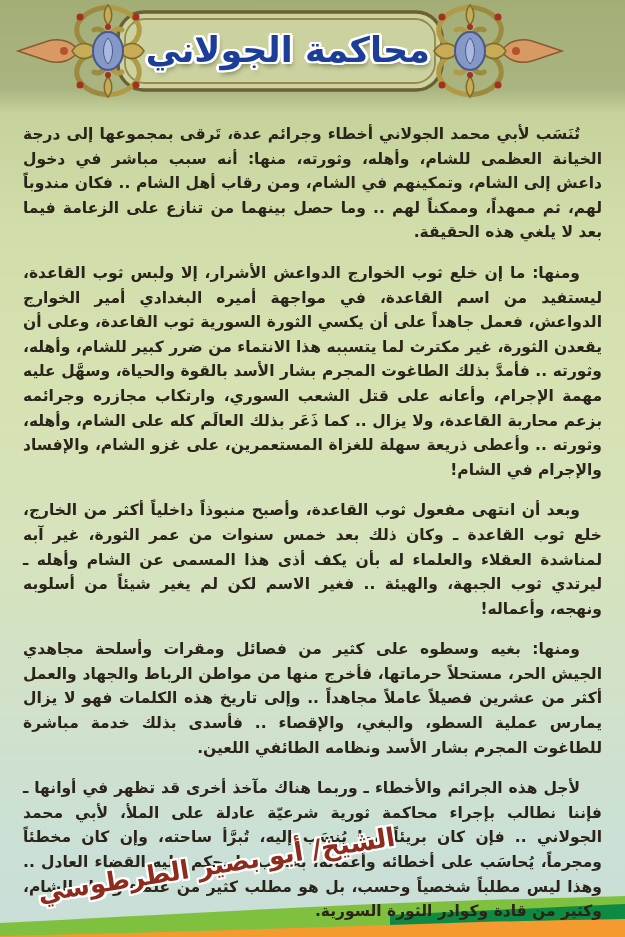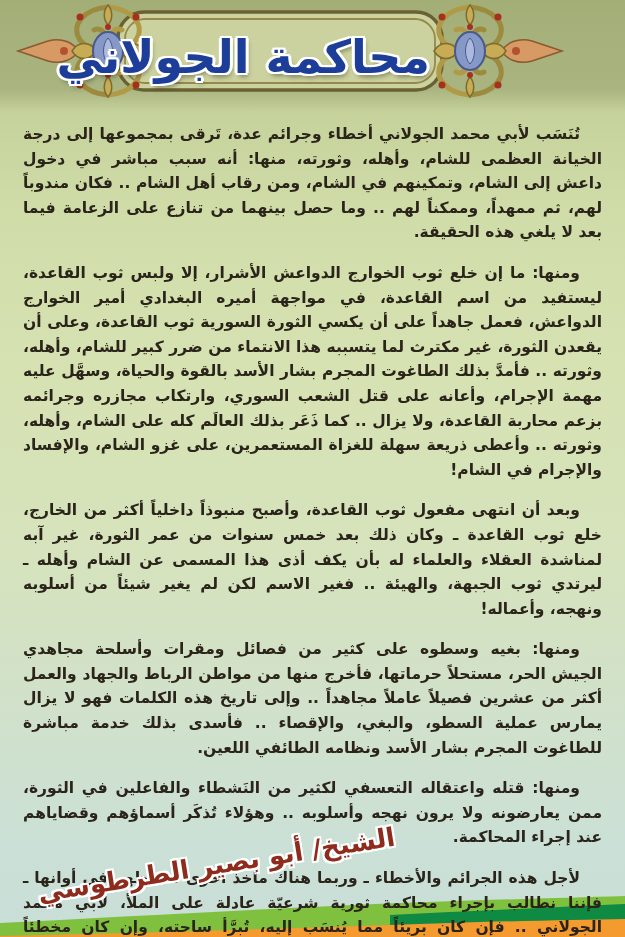--- a/index.html
+++ b/index.html
@@ -8,21 +8,21 @@
     font-family:"DejaVu Sans",sans-serif;
     background:linear-gradient(180deg,
       #a3ae77 0%, #a9b480 9.5%, #c6d29b 12%, #d0dca8 22%,
       #d6e2b2 40%, #d6e3bc 58%, #d1e1ca 75%, #cbe0d6 90%, #c8ded7 100%);
   }
   
   .header{position:absolute;top:4px;left:10px;width:600px;height:96px;}
   .header svg{display:block;width:100%;height:100%;}
   .page-title{
     position:absolute;top:30px;left:150px;width:280px;text-align:center;
-    font-size:46px;font-weight:bold;color:#1c3e99;letter-spacing:0;
+    font-size:35px;font-weight:bold;color:#1c3e99;letter-spacing:0;
     text-shadow:
       -2px -2px 0 #fff, 2px -2px 0 #fff, -2px 2px 0 #fff, 2px 2px 0 #fff,
       0 -2px 0 #fff, 0 2px 0 #fff, -3px 0 0 #fff, 3px 0 0 #fff,
       2px 4px 5px rgba(40,40,10,.45);
     direction:rtl;white-space:nowrap;
   }
   
   .doc{
     position:absolute;top:106px;right:7px;left:7px;z-index:3;
     direction:rtl;text-align:justify;
@@ -100,21 +100,20 @@
 </div>
 
 <div class="page-title">محاكمة الجولاني</div>
 
 <article class="doc">
   <div>
       <p>تُنَسَب لأبي محمد الجولاني أخطاء وجرائم عدة، تَرقى بمجموعها إلى درجة الخيانة العظمى للشام، وأهله، وثورته، منها: أنه سبب مباشر في دخول داعش إلى الشام، وتمكينهم في الشام، ومن رقاب أهل الشام .. فكان مندوباً لهم، ثم ممهداً، وممكناً لهم .. وما حصل بينهما من تنازع على الزعامة فيما بعد لا يلغي هذه الحقيقة.</p>
       <p>ومنها: ما إن خلع ثوب الخوارج الدواعش الأشرار، إلا ولبس ثوب القاعدة، ليستفيد من اسم القاعدة، في مواجهة أميره البغدادي أمير الخوارج الدواعش، فعمل جاهداً على أن يكسي الثورة السورية ثوب القاعدة، وعلى أن يقعدن الثورة، غير مكترث لما يتسببه هذا الانتماء من ضرر كبير للشام، وأهله، وثورته .. فأمدَّ بذلك الطاغوت المجرم بشار الأسد بالقوة والحياة، وسهَّل عليه مهمة الإجرام، وأعانه على قتل الشعب السوري، وارتكاب مجازره وجرائمه بزعم محاربة القاعدة، ولا يزال .. كما ذَعَر بذلك العالَم كله على الشام، وأهله، وثورته .. وأعطى ذريعة سهلة للغزاة المستعمرين، على غزو الشام، والإفساد والإجرام في الشام!</p>
       <p>وبعد أن انتهى مفعول ثوب القاعدة، وأصبح منبوذاً داخلياً أكثر من الخارج، خلع ثوب القاعدة ـ وكان ذلك بعد خمس سنوات من عمر الثورة، غير آبه لمناشدة العقلاء والعلماء له بأن يكف أذى هذا المسمى عن الشام وأهله ـ ليرتدي ثوب الجبهة، والهيئة .. فغير الاسم لكن لم يغير شيئاً من أسلوبه ونهجه، وأعماله!</p>
       <p>ومنها: بغيه وسطوه على كثير من فصائل ومقرات وأسلحة مجاهدي الجيش الحر، مستحلاً حرماتها، فأخرج منها من مواطن الرباط والجهاد والعمل أكثر من عشرين فصيلاً عاملاً مجاهداً .. وإلى تاريخ هذه الكلمات فهو لا يزال يمارس عملية السطو، والبغي، والإقصاء .. فأسدى بذلك خدمة مباشرة للطاغوت المجرم بشار الأسد ونظامه الطائفي اللعين.</p>
-      <p>ومنها: قتله واعتقاله التعسفي لكثير من النَشطاء والفاعلين في الثورة، ممن يعارضونه ولا يرون نهجه وأسلوبه .. وهؤلاء تُذكَر أسماؤهم وقضاياهم عند إجراء المحاكمة.</p>
       <p>لأجل هذه الجرائم والأخطاء ـ وربما هناك مآخذ أخرى قد تظهر في أوانها ـ فإننا نطالب بإجراء محاكمة ثورية شرعيّة عادلة على الملأ، لأبي محمد الجولاني .. فإن كان بريئاً مما يُنسَب إليه، تُبرَّأ ساحته، وإن كان مخطئاً ومجرماً، يُحاسَب على أخطائه وأعماله، بحسب ما يحكم عليه القضاء العادل .. وهذا ليس مطلباً شخصياً وحسب، بل هو مطلب كثير من علماء ودعاة الشام، وكثير من قادة وكوادر الثورة السورية.</p>
     </div>
 </article>
 
 <div class="bands">
   <svg viewBox="0 0 625 70" preserveAspectRatio="none" aria-hidden="true">
     <path d="M0,56 C120,50 260,42 400,36 C480,33 560,31 625,29 L625,70 L0,70 Z" fill="#7fc13e"></path>
     <path d="M390,48 C470,44 560,40 625,37 L625,70 L390,70 Z" fill="#0f8a42"></path>
     <path d="M0,69 C150,66 300,61 450,56 C510,54 580,53 625,52 L625,70 L0,70 Z" fill="#f59a2e"></path>
   </svg>

